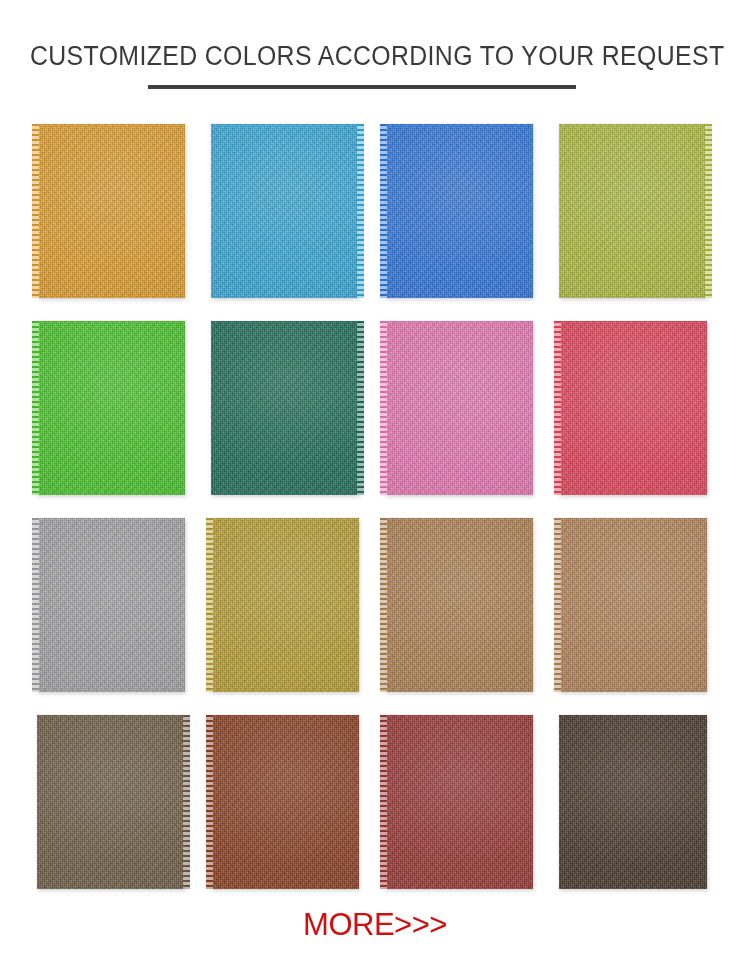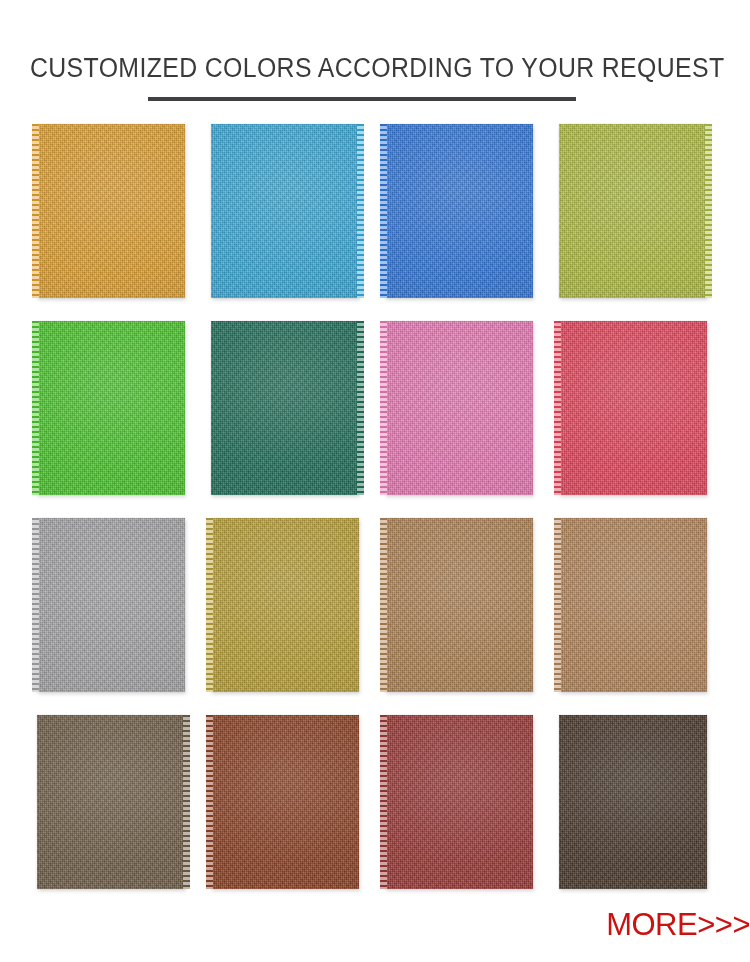--- a/index.html
+++ b/index.html
@@ -12,21 +12,21 @@
     width: 750px;
     height: 962px;
     overflow: hidden;
     font-family: "Liberation Sans", "DejaVu Sans", sans-serif;
     position: relative;
   }
 
   
   .header {
     position: absolute;
-    top: 16px;
+    top: 4px;
     left: 0;
     width: 750px;
     height: 100px;
     text-align: center;
   }
   .page-title {
     position: absolute;
     left: 0;
     top: 36px;
     width: 750px;
@@ -152,21 +152,21 @@
     right: -6px;
     background: linear-gradient(270deg, rgba(0,0,0,0) 0%, rgba(0,0,0,0.10) 100%);
   }
 
   
   .more-link {
     position: absolute;
     left: 0;
     top: 906px;
     width: 750px;
-    text-align: right;
+    text-align: center;
     font-size: 31px;
     line-height: 38px;
     color: #cc1111;
     font-weight: 400;
     letter-spacing: -0.5px;
     font-family: "Liberation Sans", "DejaVu Sans", sans-serif;
     cursor: pointer;
     white-space: nowrap;
   }
 </style>

